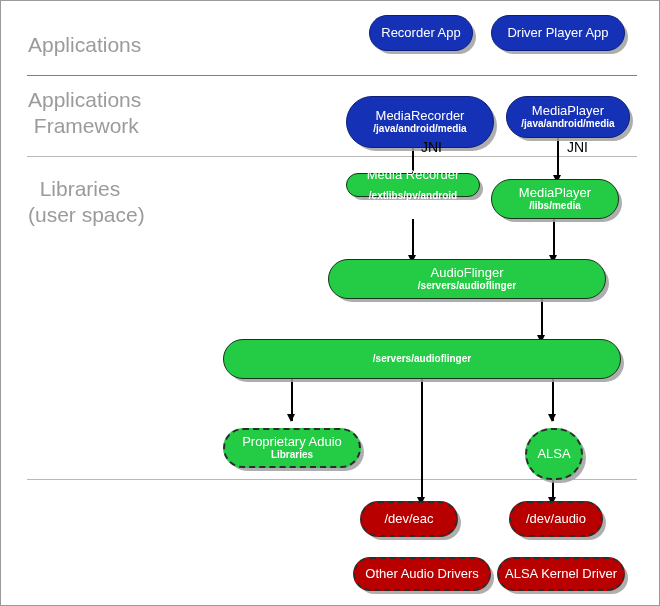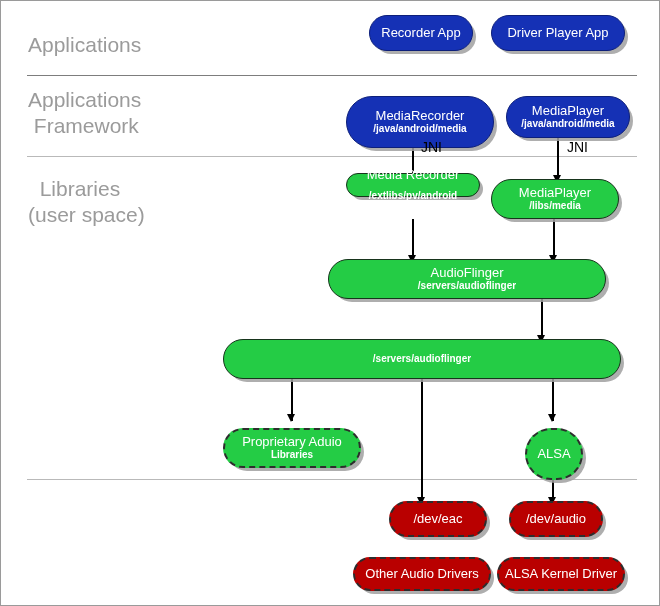--- a/index.html
+++ b/index.html
@@ -187,21 +187,21 @@
       <div class="node green big" style="left: 222px; top: 338px; width: 398px; height: 40px;">
         <div class="subtitle">/servers/audioflinger</div>
       </div>
       <div class="node green dashed" style="left: 222px; top: 417px; width: 138px; height: 40px;">
         <div class="title">Proprietary Aduio</div>
         <div class="subtitle">Libraries</div>
       </div>
       <div class="node green dashed" style="left: 524px; top: 417px; width: 58px; height: 52px;">
         <div class="title">ALSA</div>
       </div>
-      <div class="node red" style="left: 388px; top: 500px; width: 98px; height: 36px;">
+      <div class="node red" style="left: 359px; top: 500px; width: 98px; height: 36px;">
         <div class="title">/dev/eac</div>
       </div>
       <div class="node red" style="left: 508px; top: 500px; width: 94px; height: 36px;">
         <div class="title">/dev/audio</div>
       </div>
       <div class="node red" style="left: 352px; top: 556px; width: 138px; height: 34px;">
         <div class="title">Other Audio Drivers</div>
       </div>
       <div class="node red" style="left: 496px; top: 556px; width: 128px; height: 34px;">
         <div class="title">ALSA Kernel Driver</div>

